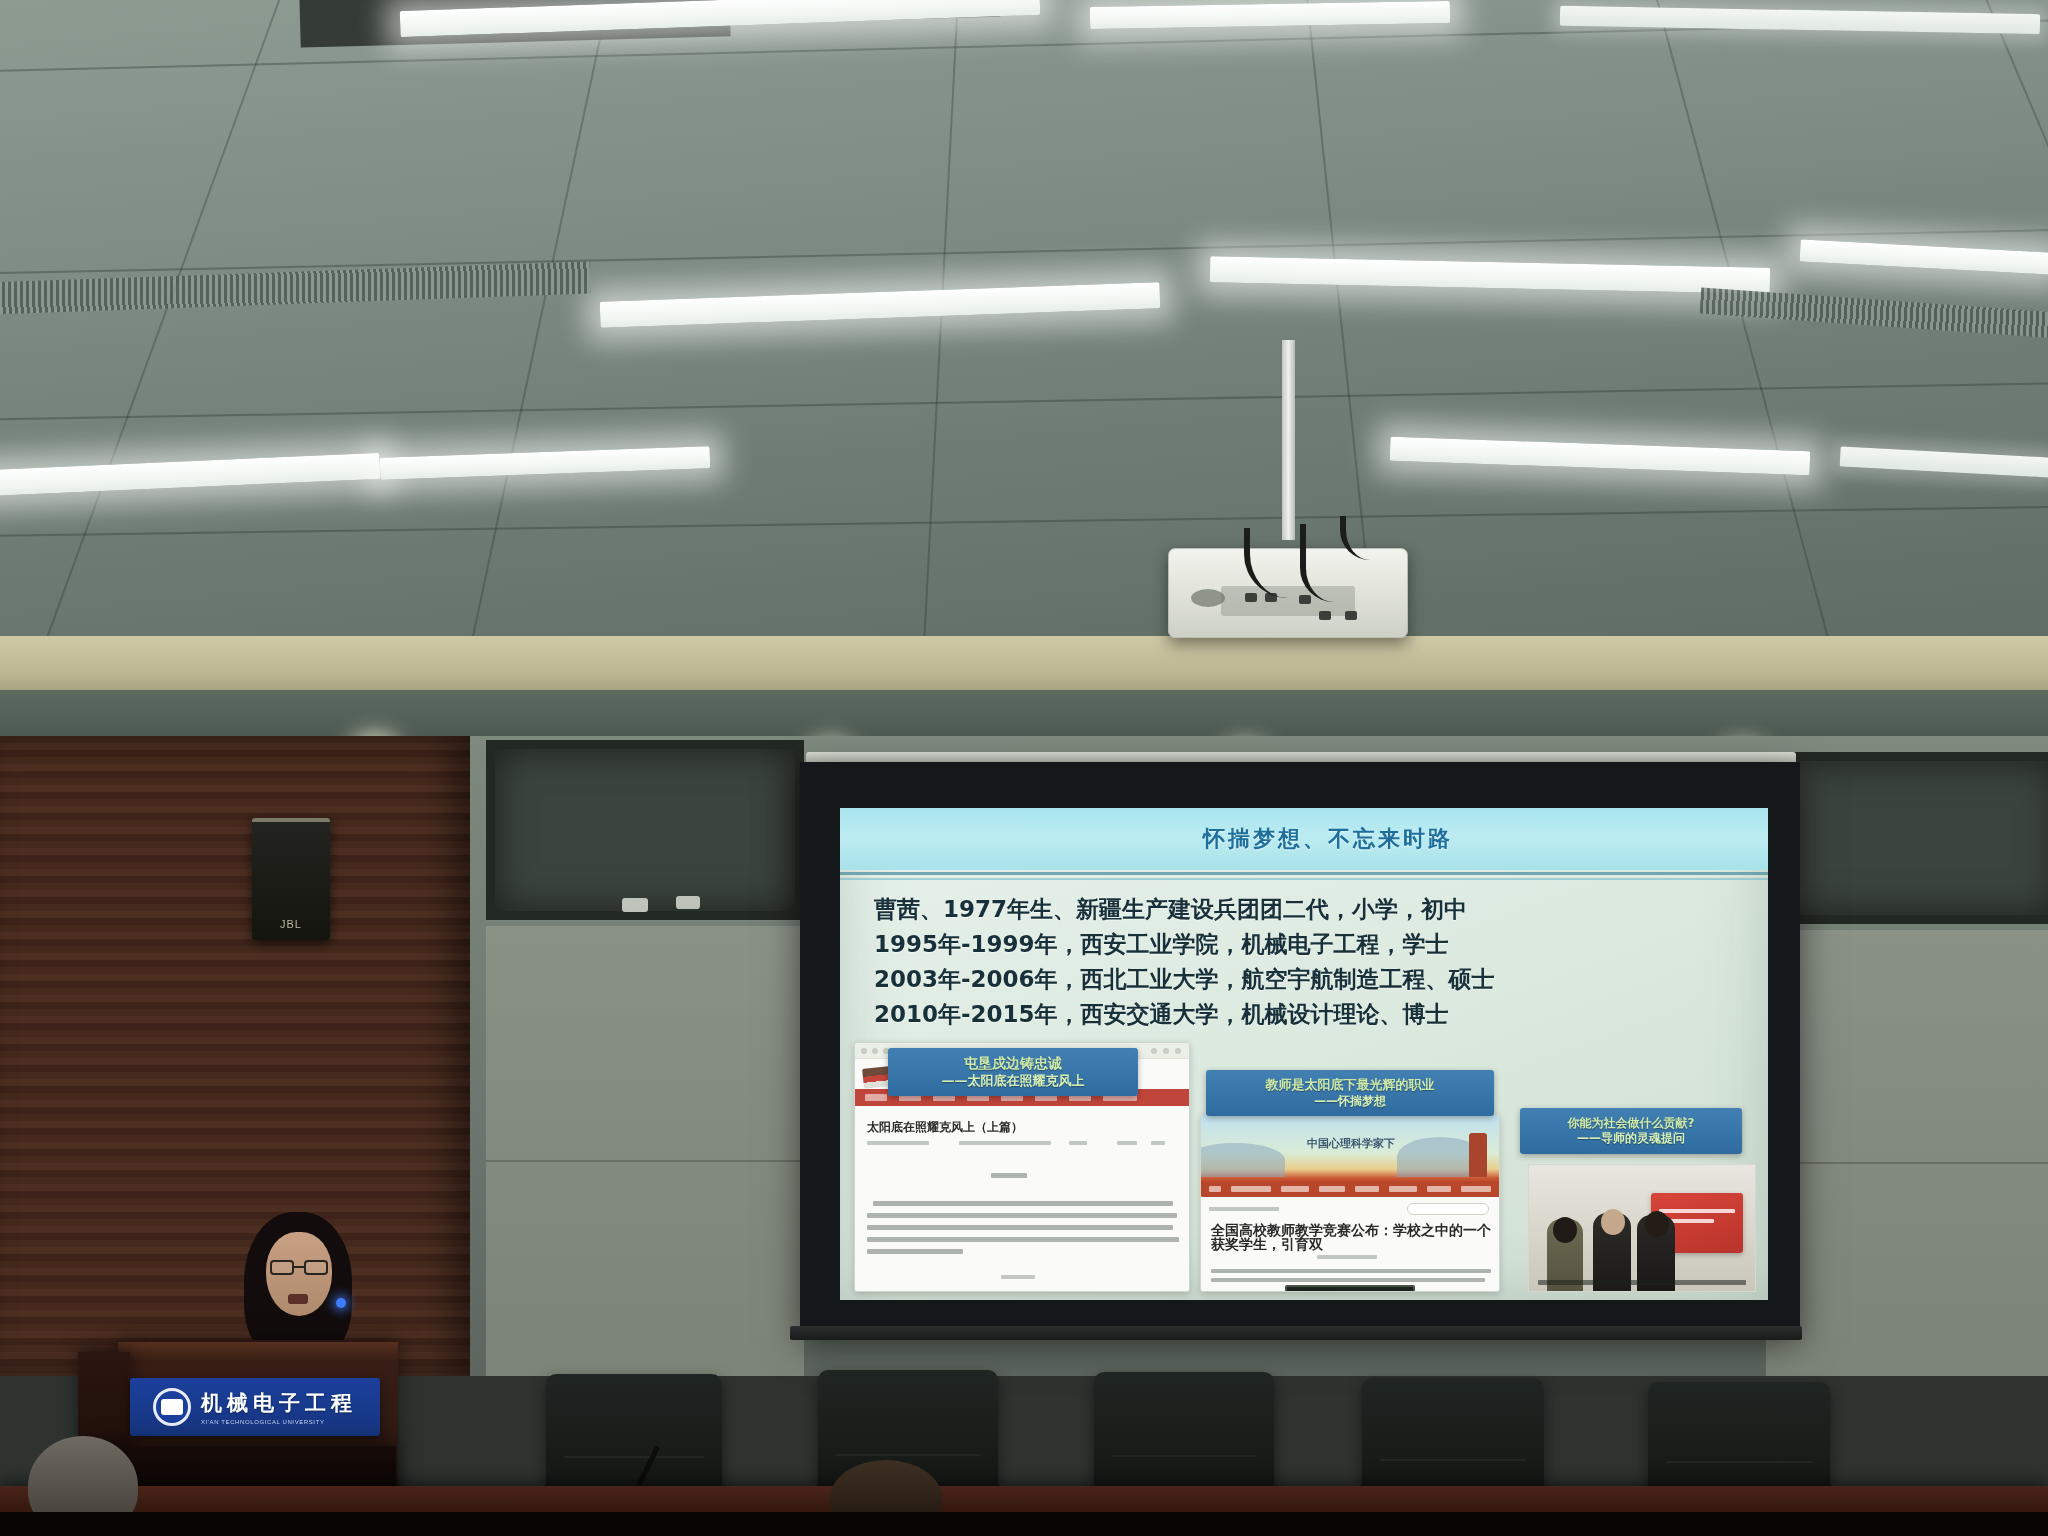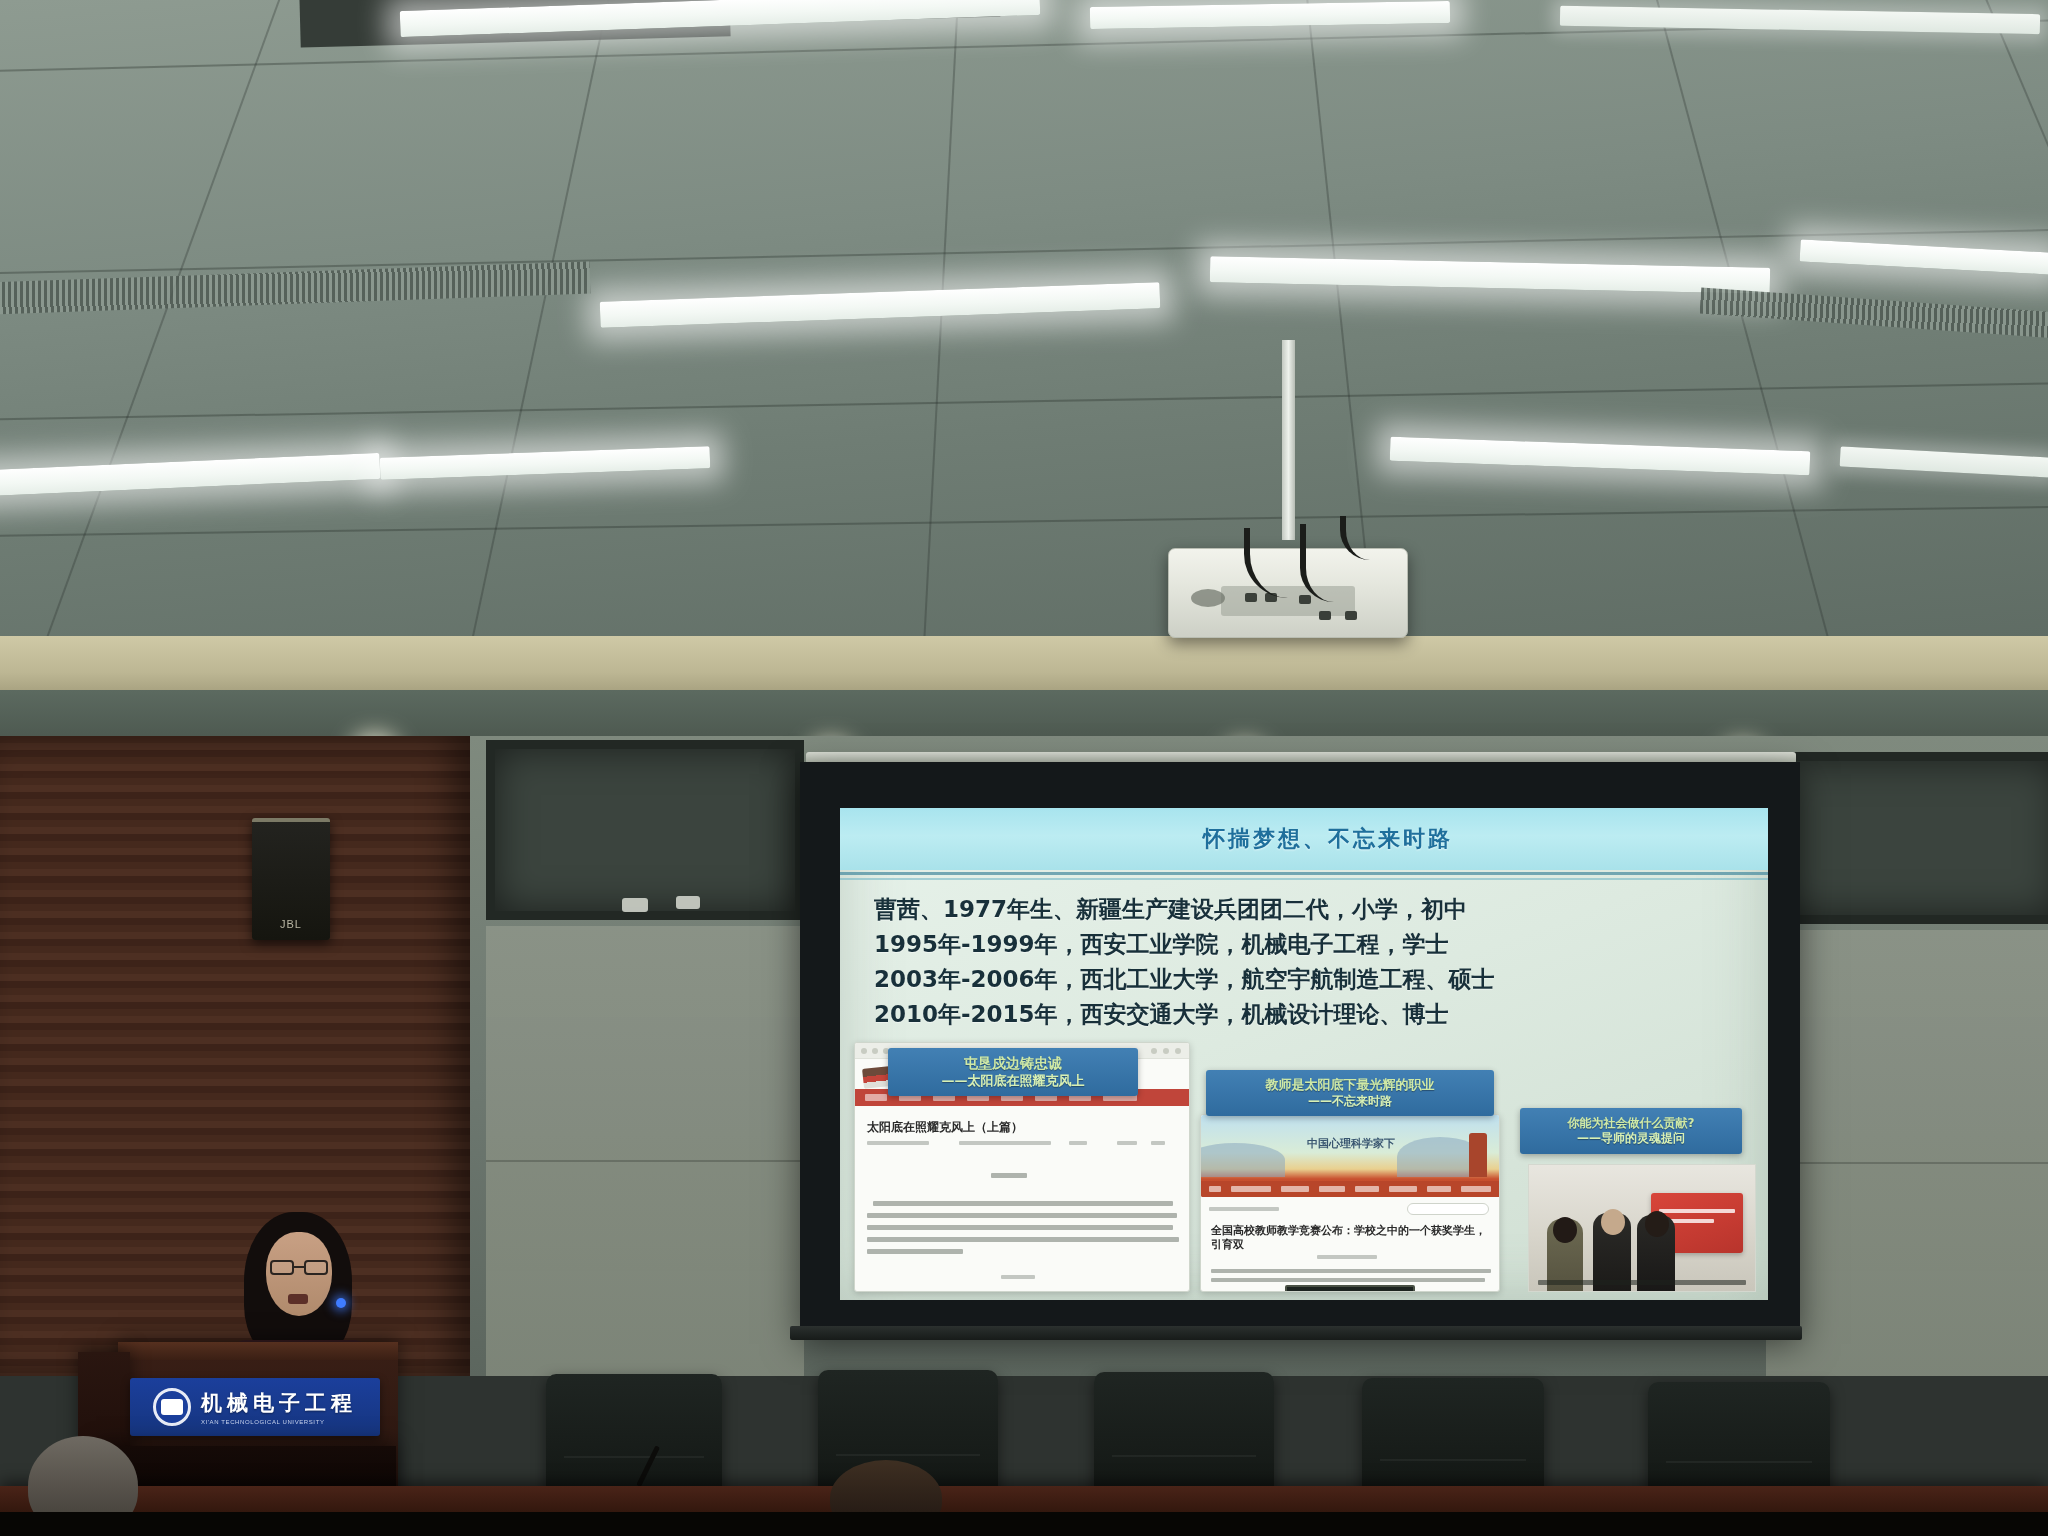--- a/index.html
+++ b/index.html
@@ -384,33 +384,33 @@
             <i style="left:80px;width:28px;"></i>
               <i style="left:118px;width:26px;"></i>
             <i style="left:154px;width:24px;"></i>
               <i style="left:188px;width:28px;"></i>
             <i style="left:226px;width:24px;"></i>
               <i style="left:260px;width:30px;"></i>
           </div>
         </div>
         <div class="btxt l" style="left:8px;top:92px;width:70px;height:4px;"></div>
         <div class="search-pill" style="right:10px;top:88px;width:82px;height:12px;"></div>
-        <div class="bheadline" style="left:10px;top:108px;font-size:11px;max-width:280px;white-space:normal;line-height:14px;">全国高校教师教学竞赛公布：学校之中的一个获奖学生，引育双</div>
+        <div class="bheadline" style="left:10px;top:108px;font-size:14px;max-width:280px;white-space:normal;line-height:14px;">全国高校教师教学竞赛公布：学校之中的一个获奖学生，引育双</div>
         <div class="btxt l" style="left:116px;top:140px;width:60px;height:4px;"></div>
         <div class="btxt" style="left:10px;top:154px;width:280px;height:4px;"></div>
         <div class="btxt" style="left:10px;top:163px;width:274px;height:4px;"></div>
         <div class="vid-thumb" style="left:84px;bottom:-30px;width:130px;height:36px;">
           
           
           
         </div>
       </div>
       <div class="card-banner" style="left:6px;top:-6px;width:288px;height:46px;">
         <span style="font-size:13px;">教师是太阳底下最光辉的职业</span>
-        <span class="sub" style="font-size:12px;">——不忘来时路</span>
+        <span class="sub" style="font-size:12px;">——怀揣梦想</span>
       </div>
     </div>
 
     <div class="card" style="left:676px;top:300px;width:240px;height:184px;">
       <div class="photo" style="left:12px;top:56px;width:228px;height:128px;">
         <div class="ph-board" style="right:12px;top:28px;width:92px;height:60px;">
           <i style="top:16px;"></i>
             <i style="top:26px;width:60%;left:9%;"></i>
         </div>
         <div class="ph-person" style="left:18px;width:36px;height:72px;background:linear-gradient(180deg,#6d6a52,#55523f);"></div>

